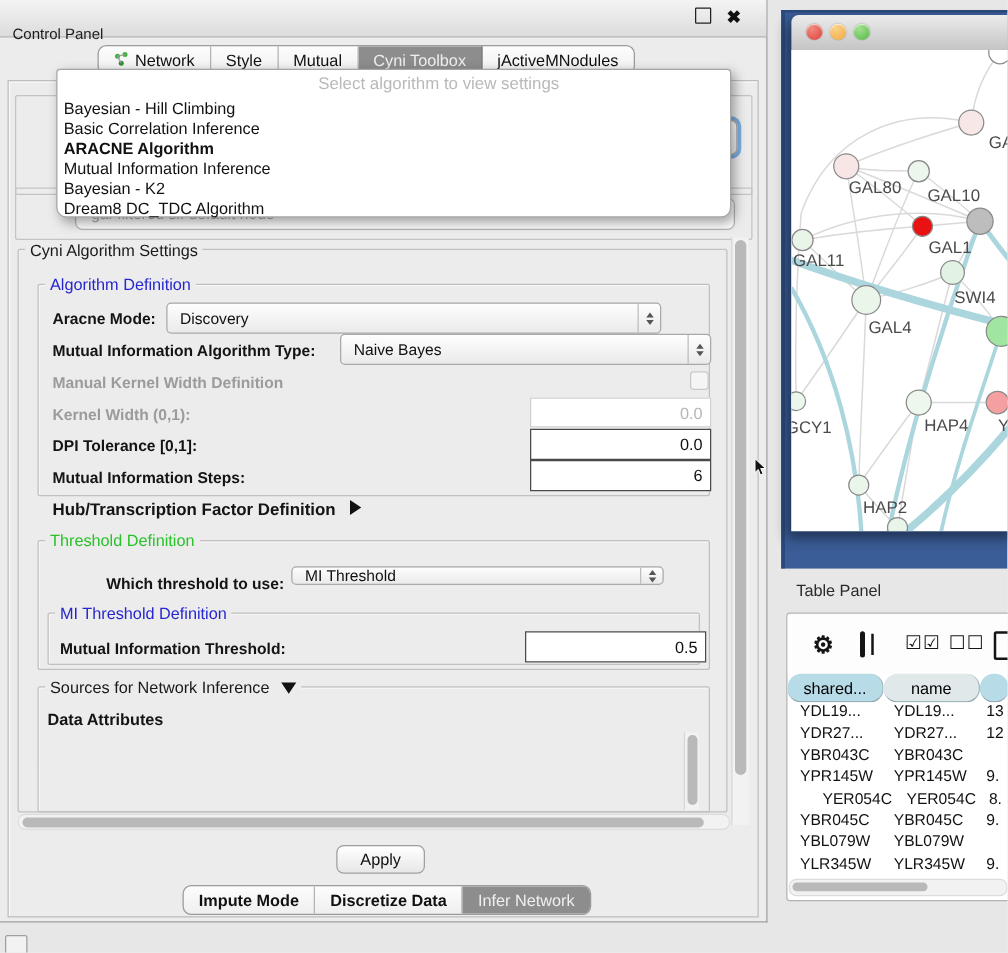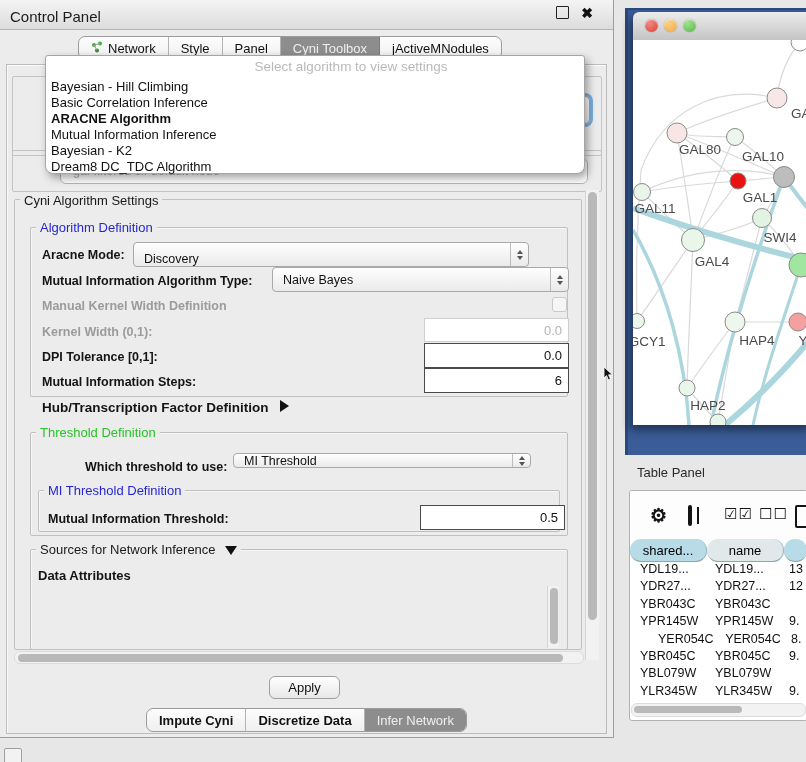--- a/index.html
+++ b/index.html
@@ -4,21 +4,21 @@
 <style>
   html,body{margin:0;padding:0;}
   body{width:806px;height:762px;position:relative;background:#e7e7e7;
        font-family:"Liberation Sans",sans-serif;overflow:hidden;}
   .abs{position:absolute;}
   
   .cp{left:0;top:0;width:613px;height:737px;background:#ececec;
       border-right:1px solid #9e9e9e;border-bottom:1px solid #9e9e9e;}
   .cp-titlebar{left:0;top:0;width:613px;height:29px;
       background:linear-gradient(#f4f4f4,#dcdcdc);border-bottom:1px solid #b3b3b3;}
-  .cp-title{left:10px;top:8px;font-size:15px;color:#1c1c1c;}
+  .cp-title{left:10px;top:20px;font-size:12px;color:#1c1c1c;}
   .cp-float{right:44px;top:6px;width:11px;height:11px;border:1.5px solid #222;border-radius:1px;}
   .cp-close{right:20px;top:5px;font-size:14px;font-weight:bold;color:#111;}
   
   .tabstrip{left:78px;top:36px;height:22px;display:flex;border:1px solid #9b9b9b;
       border-radius:7px;overflow:hidden;background:linear-gradient(#fdfdfd,#efefef);}
   .tab{display:flex;align-items:center;padding:0 12px;font-size:13px;color:#111;
       border-right:1px solid #b3b3b3;white-space:nowrap;}
   .tab:last-child{border-right:none;}
   .tab.sel{background:#8d8d8d;color:#efefef;border-right-color:#7c7c7c;}
   .tab .nicon{margin-right:5px;display:inline-block;}
@@ -120,21 +120,21 @@
             <line x1="3" y1="4" x2="9" y2="2.5" stroke="#9a9a9a"></line>
             <line x1="3" y1="4" x2="6" y2="9.5" stroke="#9a9a9a"></line>
           </svg>
       </span>
       <span>Network</span>
     </div>
     <div class="tab">
         <span>Style</span>
       </div>
     <div class="tab">
-        <span>Panel</span>
+        <span>Mutual</span>
       </div>
     <div class="tab sel">
         <span>Cyni Toolbox</span>
       </div>
     <div class="tab">
         <span>jActiveMNodules</span>
       </div>
   </div>
 
   <div class="abs outerpanel"></div>
@@ -156,21 +156,21 @@
     <div class="abs popup-item" style="top:103px">Dream8 DC_TDC Algorithm</div>
   </div>
 
   <div class="abs settingsbox"></div>
   <div class="abs grouplabel blacklabel" style="left:20px;top:193px;">Cyni Algorithm Settings</div>
 
   <div class="abs groupbox" style="left:30px;top:227px;width:536px;height:168px;"></div>
   <div class="abs grouplabel bluelabel" style="left:36px;top:220px;">Algorithm Definition</div>
 
   <div class="abs fieldlabel" style="left:42px;top:248px;">Aracne Mode:</div>
-  <div class="abs combo" style="left:133px;top:242px;width:396px;height:25px;align-items:flex-end;">
+  <div class="abs combo" style="left:133px;top:242px;width:396px;height:25px;">
     <span>Discovery</span>
     <span class="spin">
         <span class="tri-up"></span>
         <span class="tri-dn"></span>
       </span>
   </div>
 
   <div class="abs combo" style="left:272px;top:267px;width:297px;height:25px;">
     <span>Naive Bayes</span>
     <span class="spin">
@@ -231,21 +231,21 @@
   <div class="abs hscroll" style="left:14px;top:651px;width:570px;height:13px;box-sizing:border-box;">
     <div class="hthumb abs" style="left:3px;top:1.5px;width:545px;height:8px;"></div>
   </div>
 
   <div class="abs applybtn" style="left:269px;top:676px;width:69px;height:21px;">
     <span>Apply</span>
   </div>
 
   <div class="abs tabstrip" style="left:146px;top:708px;">
     <div class="tab" style="font-weight:bold;">
-        <span>Impute Cyni</span>
+        <span>Impute Mode</span>
       </div>
     <div class="tab" style="font-weight:bold;">
         <span>Discretize Data</span>
       </div>
     <div class="tab sel">
         <span>Infer Network</span>
       </div>
   </div>
 </div>
 

